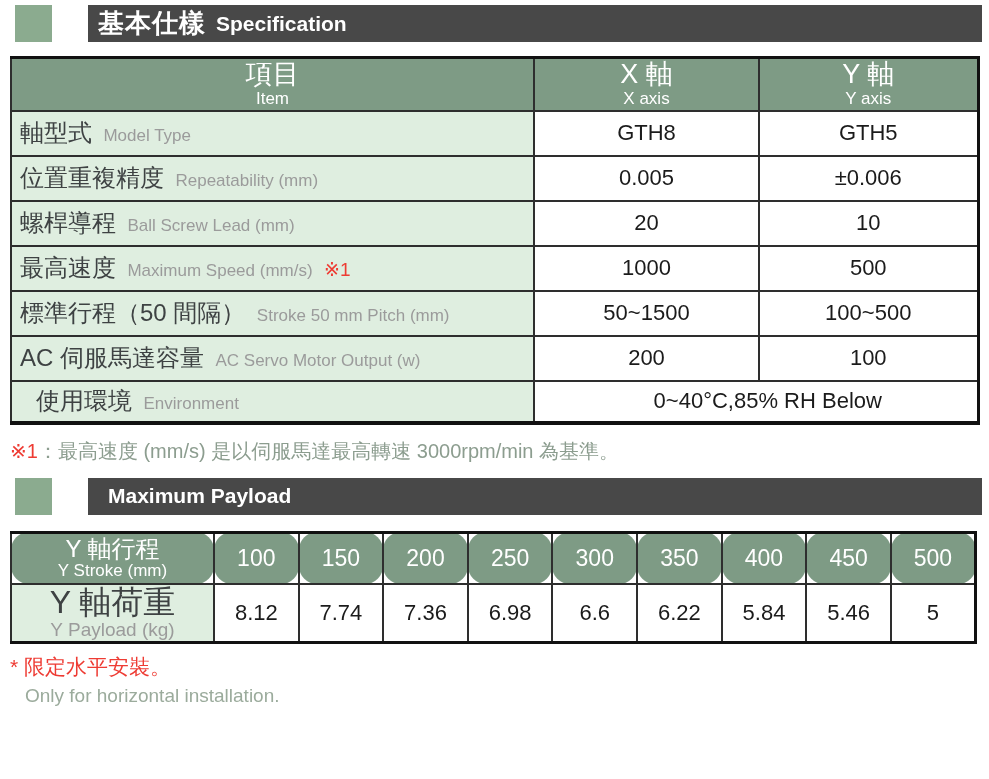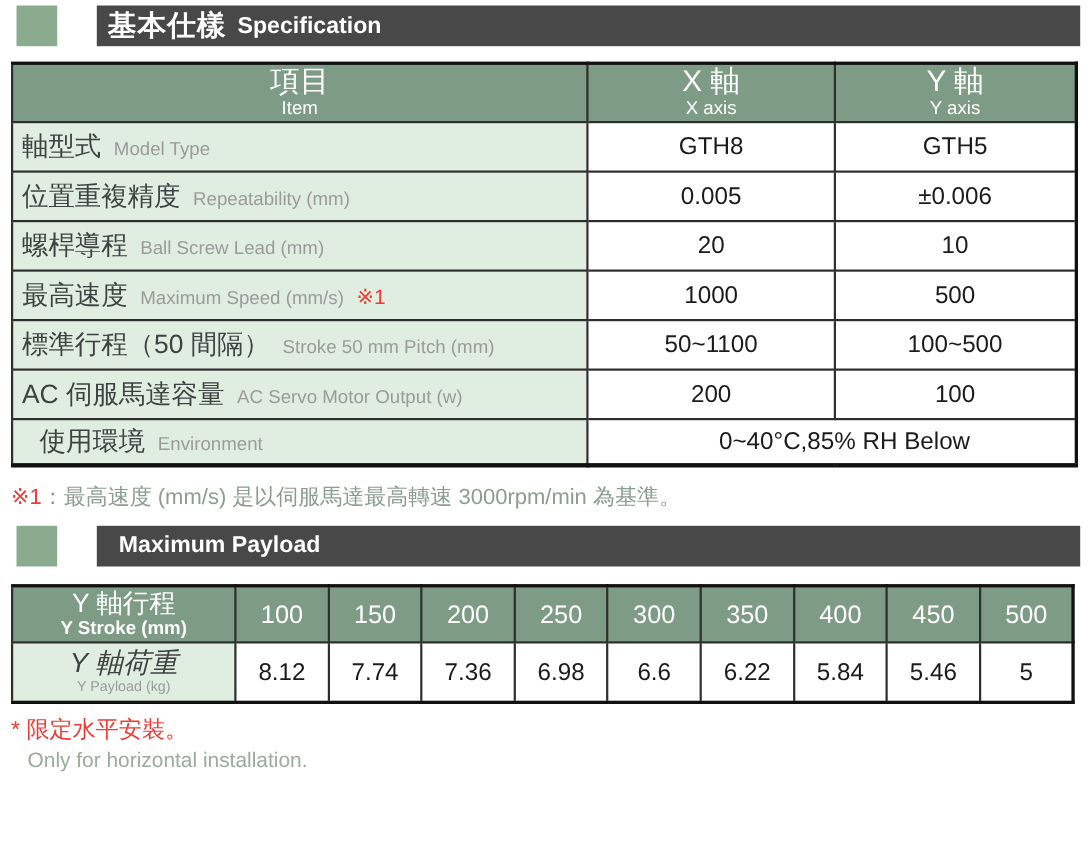--- a/index.html
+++ b/index.html
@@ -63,29 +63,29 @@
     width:967px; margin:16px 0 0 10px;
     border-collapse:collapse; table-layout:fixed;
     border-top:3px solid var(--border-outer,#111);
     border-bottom:3px solid var(--border-outer,#111);
     border-left:2px solid var(--border-outer,#111);
     border-right:3px solid var(--border-outer,#111);
   }
   .payload th, .payload td { border:2px solid var(--border-inner,#2E2E2E); }
   .payload th {
     background:var(--table-head-bg,#7E9B85); color:var(--text-white,#fff);
-    height:52px; vertical-align:middle; font-weight:400; padding:0;
+    height:52px; vertical-align:middle; font-weight:400; padding:0;border-radius:18px;
   }
   .payload th.p-stroke { font-size:23px; }
   .p-label-h .h-zh { font-size:24px; }
-  .p-label-h .h-en { font-size:17px;font-weight:bold; }
+  .p-label-h .h-en { font-size:17px; }
   .payload td { height:54px; text-align:center; vertical-align:middle; }
   .payload td.p-label-d { background:var(--label-cell-bg,#DFEEE0); }
-  .d-zh { font-size:25px; color:var(--text-zh,#3E4243); line-height:1.1;font-style:italic; }
-  .d-en { font-size:13px; color:var(--text-en-gray,#9B9B9B); line-height:1.1; }
+  .d-zh { font-size:32px; color:var(--text-zh,#3E4243); line-height:1.1; }
+  .d-en { font-size:19px; color:var(--text-en-gray,#9B9B9B); line-height:1.1; }
   .payload td.p-val { background:#fff; font-size:22px; color:var(--text-value,#1B1B1B); }
 
   
   .footer { margin:9px 5px 0 10px; }
   .f-red { font-size:21px; color:var(--red,#EE3B33); }
   .f-en { margin:4px 0 0 15px; font-size:19px; color:var(--footer-en,#9BAB9C); }
 </style>
 </head>
 <body>
 
@@ -153,21 +153,21 @@
           <span class="mark">※1</span>
         </td>
         <td class="val">1000</td>
         <td class="val">500</td>
       </tr>
       <tr>
         <td class="label">
           <span class="lz">標準行程（50 間隔）</span>
           <span class="le">Stroke 50 mm Pitch (mm)</span>
         </td>
-        <td class="val">50~1100</td>
+        <td class="val">50~1500</td>
         <td class="val">100~500</td>
       </tr>
       <tr>
         <td class="label">
           <span class="lz">AC 伺服馬達容量</span>
           <span class="le">AC Servo Motor Output (w)</span>
         </td>
         <td class="val">200</td>
         <td class="val">100</td>
       </tr>

